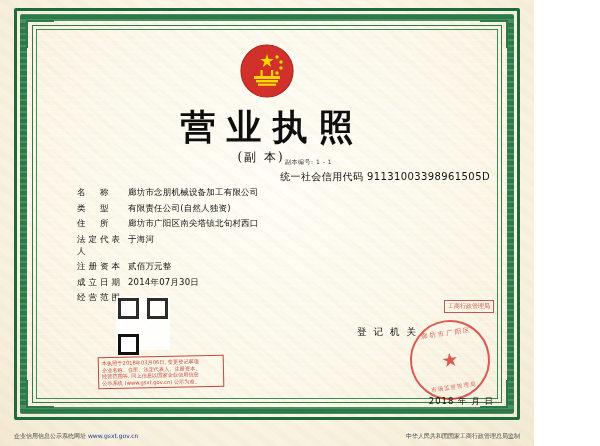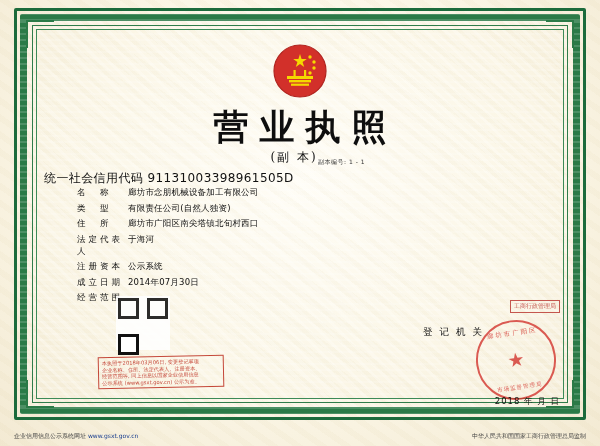--- a/index.html
+++ b/index.html
@@ -9,21 +9,21 @@
   }
   body {
     width: 600px;
     height: 446px;
     overflow: hidden;
     font-family: "DejaVu Sans", "Liberation Sans", sans-serif;
   }
 
   #license {
     position: relative;
-    width: 600px;
+    width: 534px;
     height: 446px;
     background: #fdfaf0;
     box-sizing: border-box;
     text-decoration: underline;
   }
 
   
   .paper {
     position: absolute;
     left: 0; top: 0; right: 0; bottom: 0;
@@ -126,22 +126,22 @@
     margin-left: 18px;
     font-size: 6px;
     color: #333;
     white-space: nowrap;
     letter-spacing: .5px;
   }
   .credit-code {
     position: absolute;
     top: 134px;
     left: 0; right: 0;
-    text-align: left;
-    font-size: 12px;
+    text-align: right;
+    font-size: 10px;
     color: #111;
     letter-spacing: .4px;
   }
 
   
   .fields {
     position: absolute;
     top: 150px;
     left: 33px;
     right: 16px;
@@ -365,21 +365,21 @@
       <div class="field-row">
         <div class="field-label">住　所</div>
         <div class="field-value">廊坊市广阳区南尖塔镇北旬村西口</div>
       </div>
       <div class="field-row">
         <div class="field-label">法定代表人</div>
         <div class="field-value">于海河</div>
       </div>
       <div class="field-row">
         <div class="field-label">注册资本</div>
-        <div class="field-value">公示系统</div>
+        <div class="field-value">贰佰万元整</div>
       </div>
       <div class="field-row">
         <div class="field-label">成立日期</div>
         <div class="field-value">2014年07月30日</div>
       </div>
       <div class="field-row">
         <div class="field-label">经营范围</div>
       </div>
     </div>
   </div>

